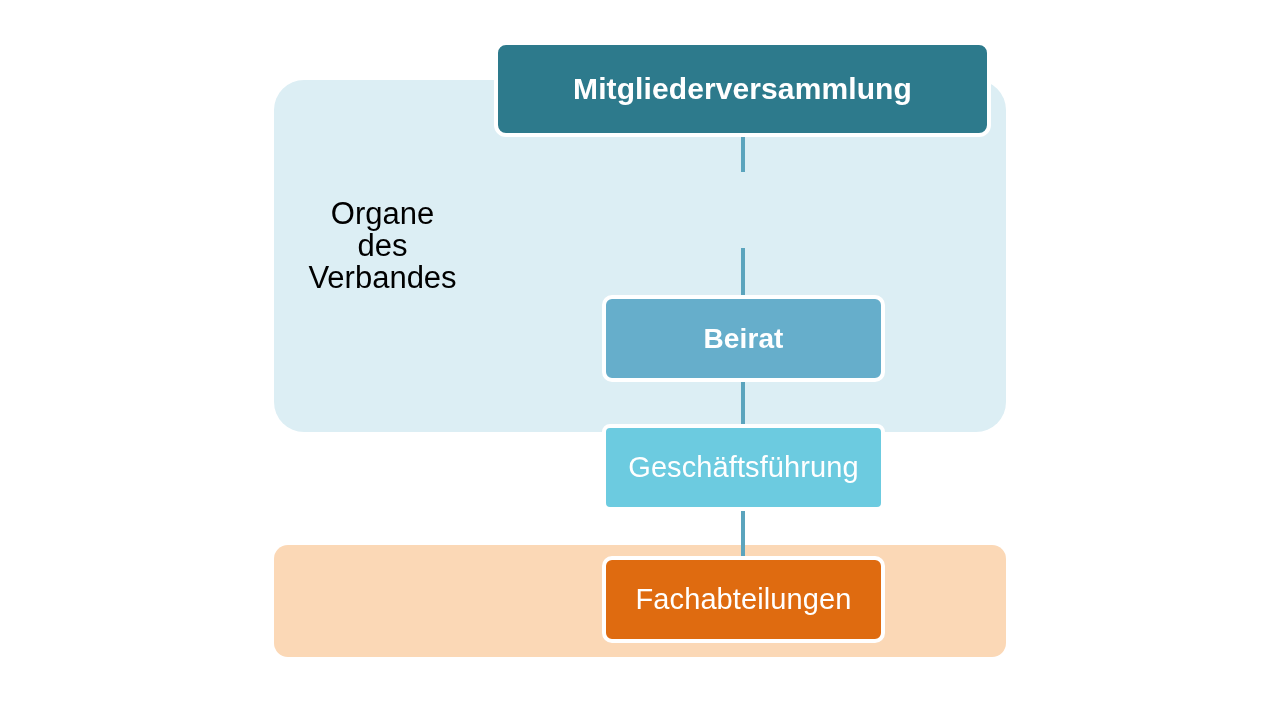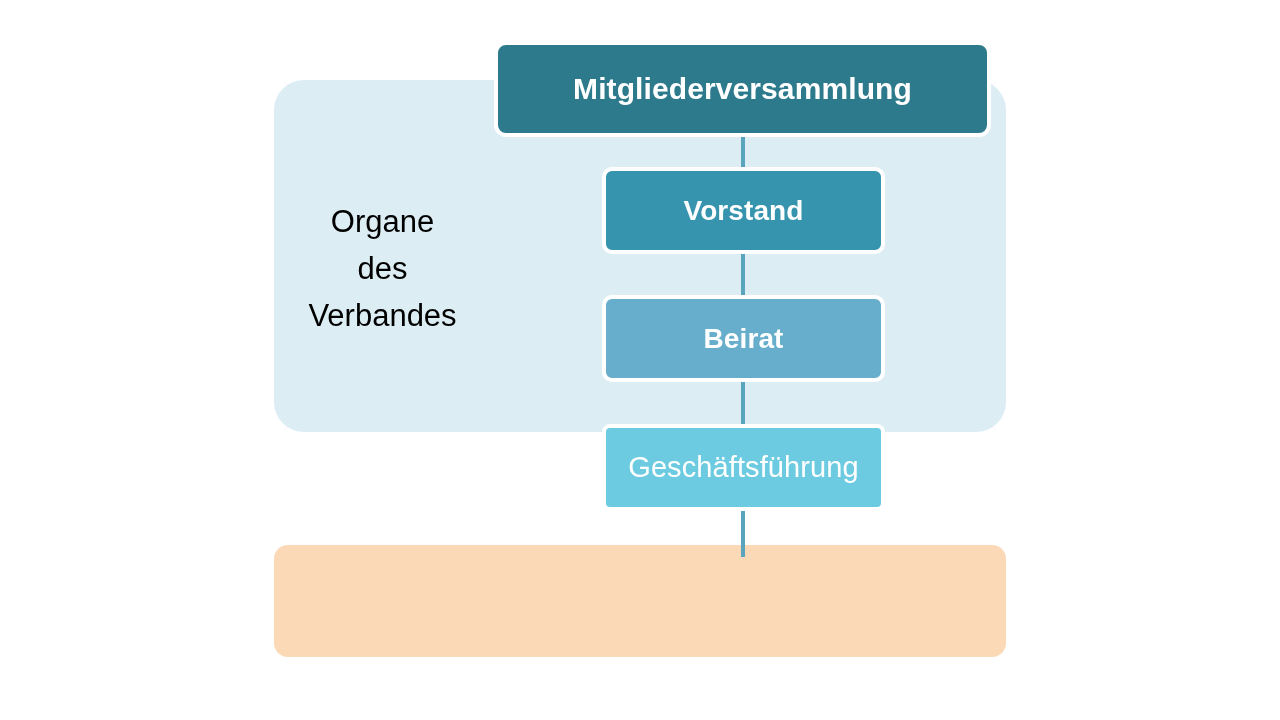--- a/index.html
+++ b/index.html
@@ -48,21 +48,21 @@
   
   .group-label {
     position: absolute;
     left: 280px;
     top: 198px;
     width: 205px;
     text-align: center;
     color: #000000;
     font-family: "Liberation Sans", sans-serif;
     font-size: 31px;
-    line-height: 47px;
+    line-height: 32px;
     font-weight: 400;
     white-space: pre-line;
   }
 
   
   .connector {
     position: absolute;
     left: 741px;
     width: 4px;
     background: #5ba4bd;
@@ -147,20 +147,20 @@
 des
 Verbandes</div>
 
   <div class="connector conn-1"></div>
   <div class="connector conn-2"></div>
   <div class="connector conn-3"></div>
   <div class="connector conn-4"></div>
 
   <div class="node node-mv">Mitgliederversammlung</div>
 
-  <div class="node node-vorstand">Vorstand</div>
 
   <div class="node node-beirat">Beirat</div>
 
   <div class="node node-gf">Geschäftsführung</div>
 
+  <div class="node node-fach">Fachabteilungen</div>
 
 </div>
 
 </body></html>

